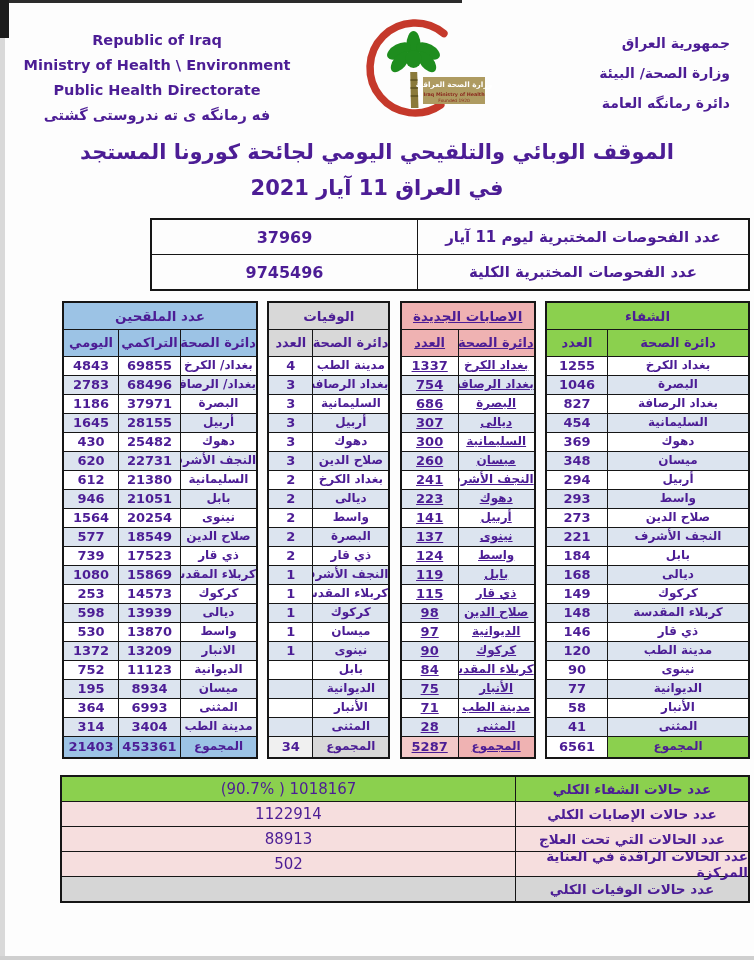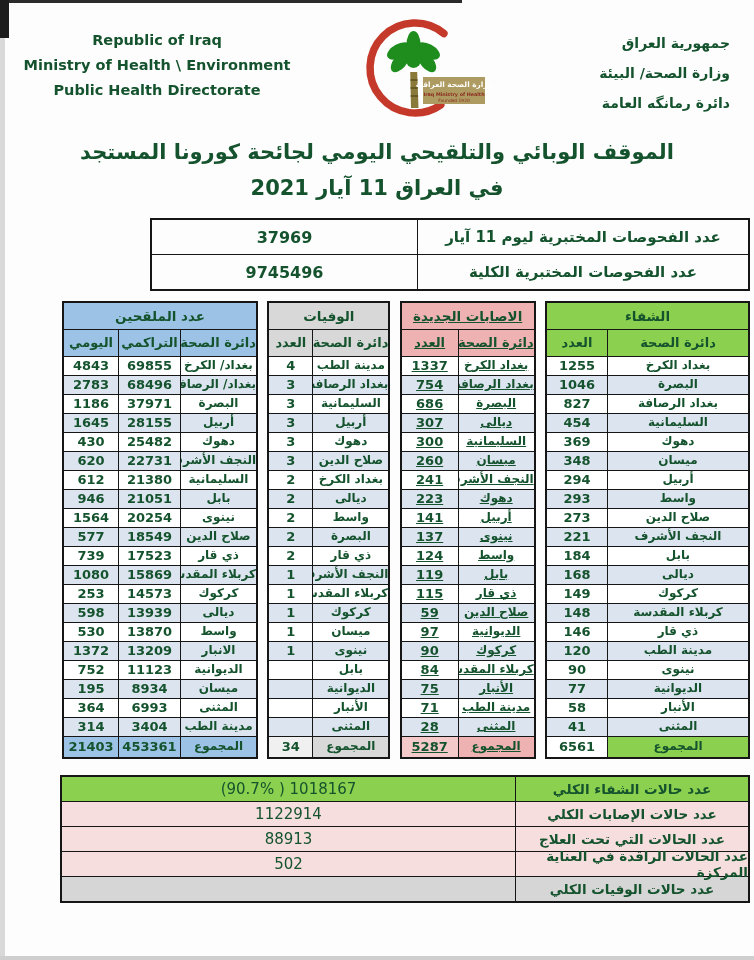--- a/index.html
+++ b/index.html
@@ -1,17 +1,17 @@
 <!DOCTYPE html>
 <html><head>
 <meta charset="utf-8">
 <style>
   html,body{margin:0;padding:0;}
   body{background:#e8e8e8;font-family:"DejaVu Sans","Liberation Sans",sans-serif;}
-  .page{position:relative;width:754px;height:960px;background:#fdfdfd;overflow:hidden;color:#14532d;margin:0 auto;}
+  .page{position:relative;width:754px;height:960px;background:#fdfdfd;overflow:hidden;color:#4c1d95;margin:0 auto;}
   
   .edge-left{position:absolute;left:0;top:0;width:5px;height:100%;background:#d9d9d9;}
   .edge-left-top{position:absolute;left:0;top:0;width:9px;height:38px;background:#1c1c1c;}
   .edge-top{position:absolute;left:0;top:0;width:462px;height:3px;background:#2b2b2b;}
   .edge-bottom{position:absolute;left:0;bottom:0;width:100%;height:4px;background:#cfcfcf;}
 
   
   .header{display:flex;padding:16px 10px 0 14px;height:112px;}
   .hdr-en{width:286px;text-align:center;font-weight:bold;font-size:14.5px;line-height:25px;padding-top:12px;}
   .hdr-logo{flex:1;display:flex;justify-content:center;align-items:flex-start;}
@@ -52,20 +52,21 @@
   <div class="edge-left"></div>
   <div class="edge-top"></div>
   <div class="edge-left-top"></div>
   <div class="edge-bottom"></div>
 
   <div class="header">
     <div class="hdr-en">
       <div>Republic of Iraq</div>
       <div>Ministry of Health \ Environment</div>
       <div>Public Health Directorate</div>
+      <div dir="rtl">فه رمانگه ی ته ندروستی گشتی</div>
     </div>
     <div class="hdr-logo">
       <svg width="156" height="106" viewBox="0 0 156 106">
         <path d="M 106.9 17.5 A 45 45 0 1 0 103.8 88.9" stroke="#C5392B" stroke-width="7.5" fill="none" stroke-linecap="round"></path>
         <path d="M74 92 L73.2 56 L80.2 56 L81.5 92 Z" fill="#8A7A3A"></path>
         <path d="M73.5 64 h7 M73.5 72 h7.4 M73.7 80 h7.4" stroke="#5c511f" stroke-width="1.4"></path>
         <g fill="#1E8D1E">
           <ellipse cx="76.5" cy="29" rx="7" ry="14"></ellipse>
           <ellipse cx="62" cy="35" rx="13" ry="7" transform="rotate(-28 62 35)"></ellipse>
           <ellipse cx="91" cy="35" rx="13" ry="7" transform="rotate(28 91 35)"></ellipse>
@@ -360,21 +361,21 @@
         <div class="g-row">
           <div class="g-cell name" style="flex:1;background:#DCE4EF">بابل</div>
           <div class="g-cell num" style="width:56px;background:#DCE4EF">119</div>
         </div>
         <div class="g-row">
           <div class="g-cell name" style="flex:1;background:#ffffff">ذي قار</div>
           <div class="g-cell num" style="width:56px;background:#ffffff">115</div>
         </div>
         <div class="g-row">
           <div class="g-cell name" style="flex:1;background:#DCE4EF">صلاح الدين</div>
-          <div class="g-cell num" style="width:56px;background:#DCE4EF">59</div>
+          <div class="g-cell num" style="width:56px;background:#DCE4EF">98</div>
         </div>
         <div class="g-row">
           <div class="g-cell name" style="flex:1;background:#ffffff">الديوانية</div>
           <div class="g-cell num" style="width:56px;background:#ffffff">97</div>
         </div>
         <div class="g-row">
           <div class="g-cell name" style="flex:1;background:#DCE4EF">كركوك</div>
           <div class="g-cell num" style="width:56px;background:#DCE4EF">90</div>
         </div>
         <div class="g-row">

